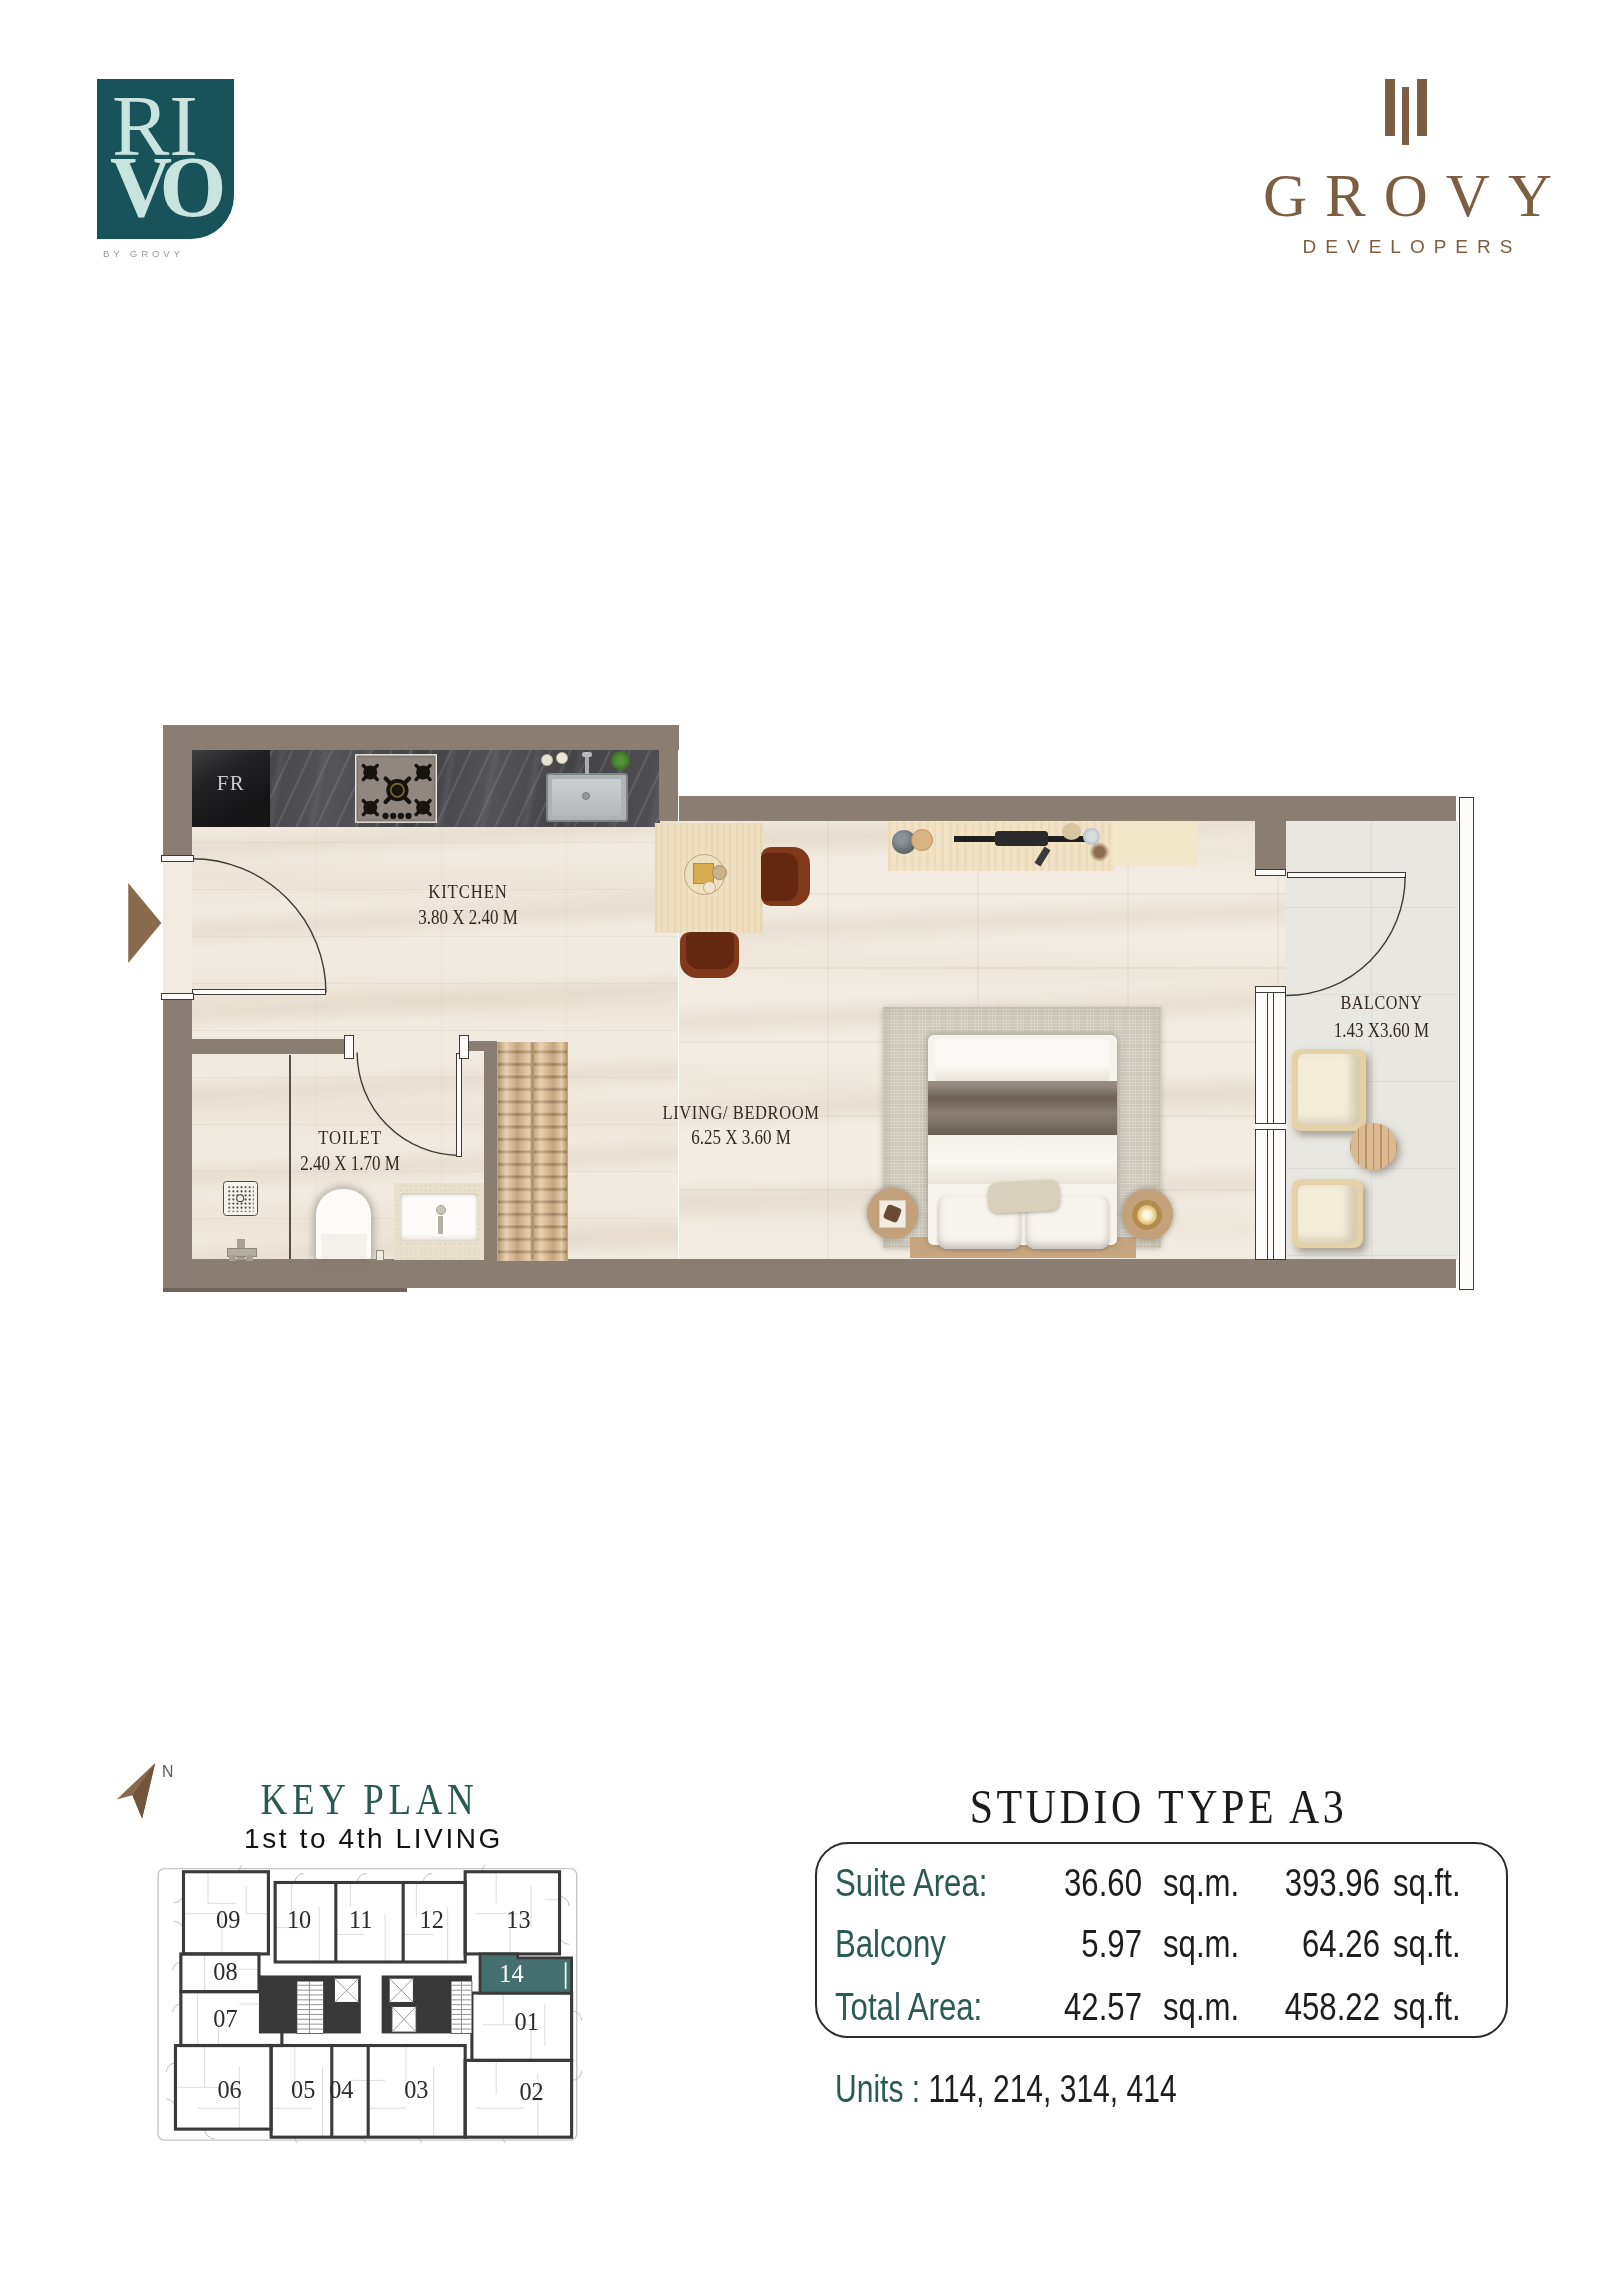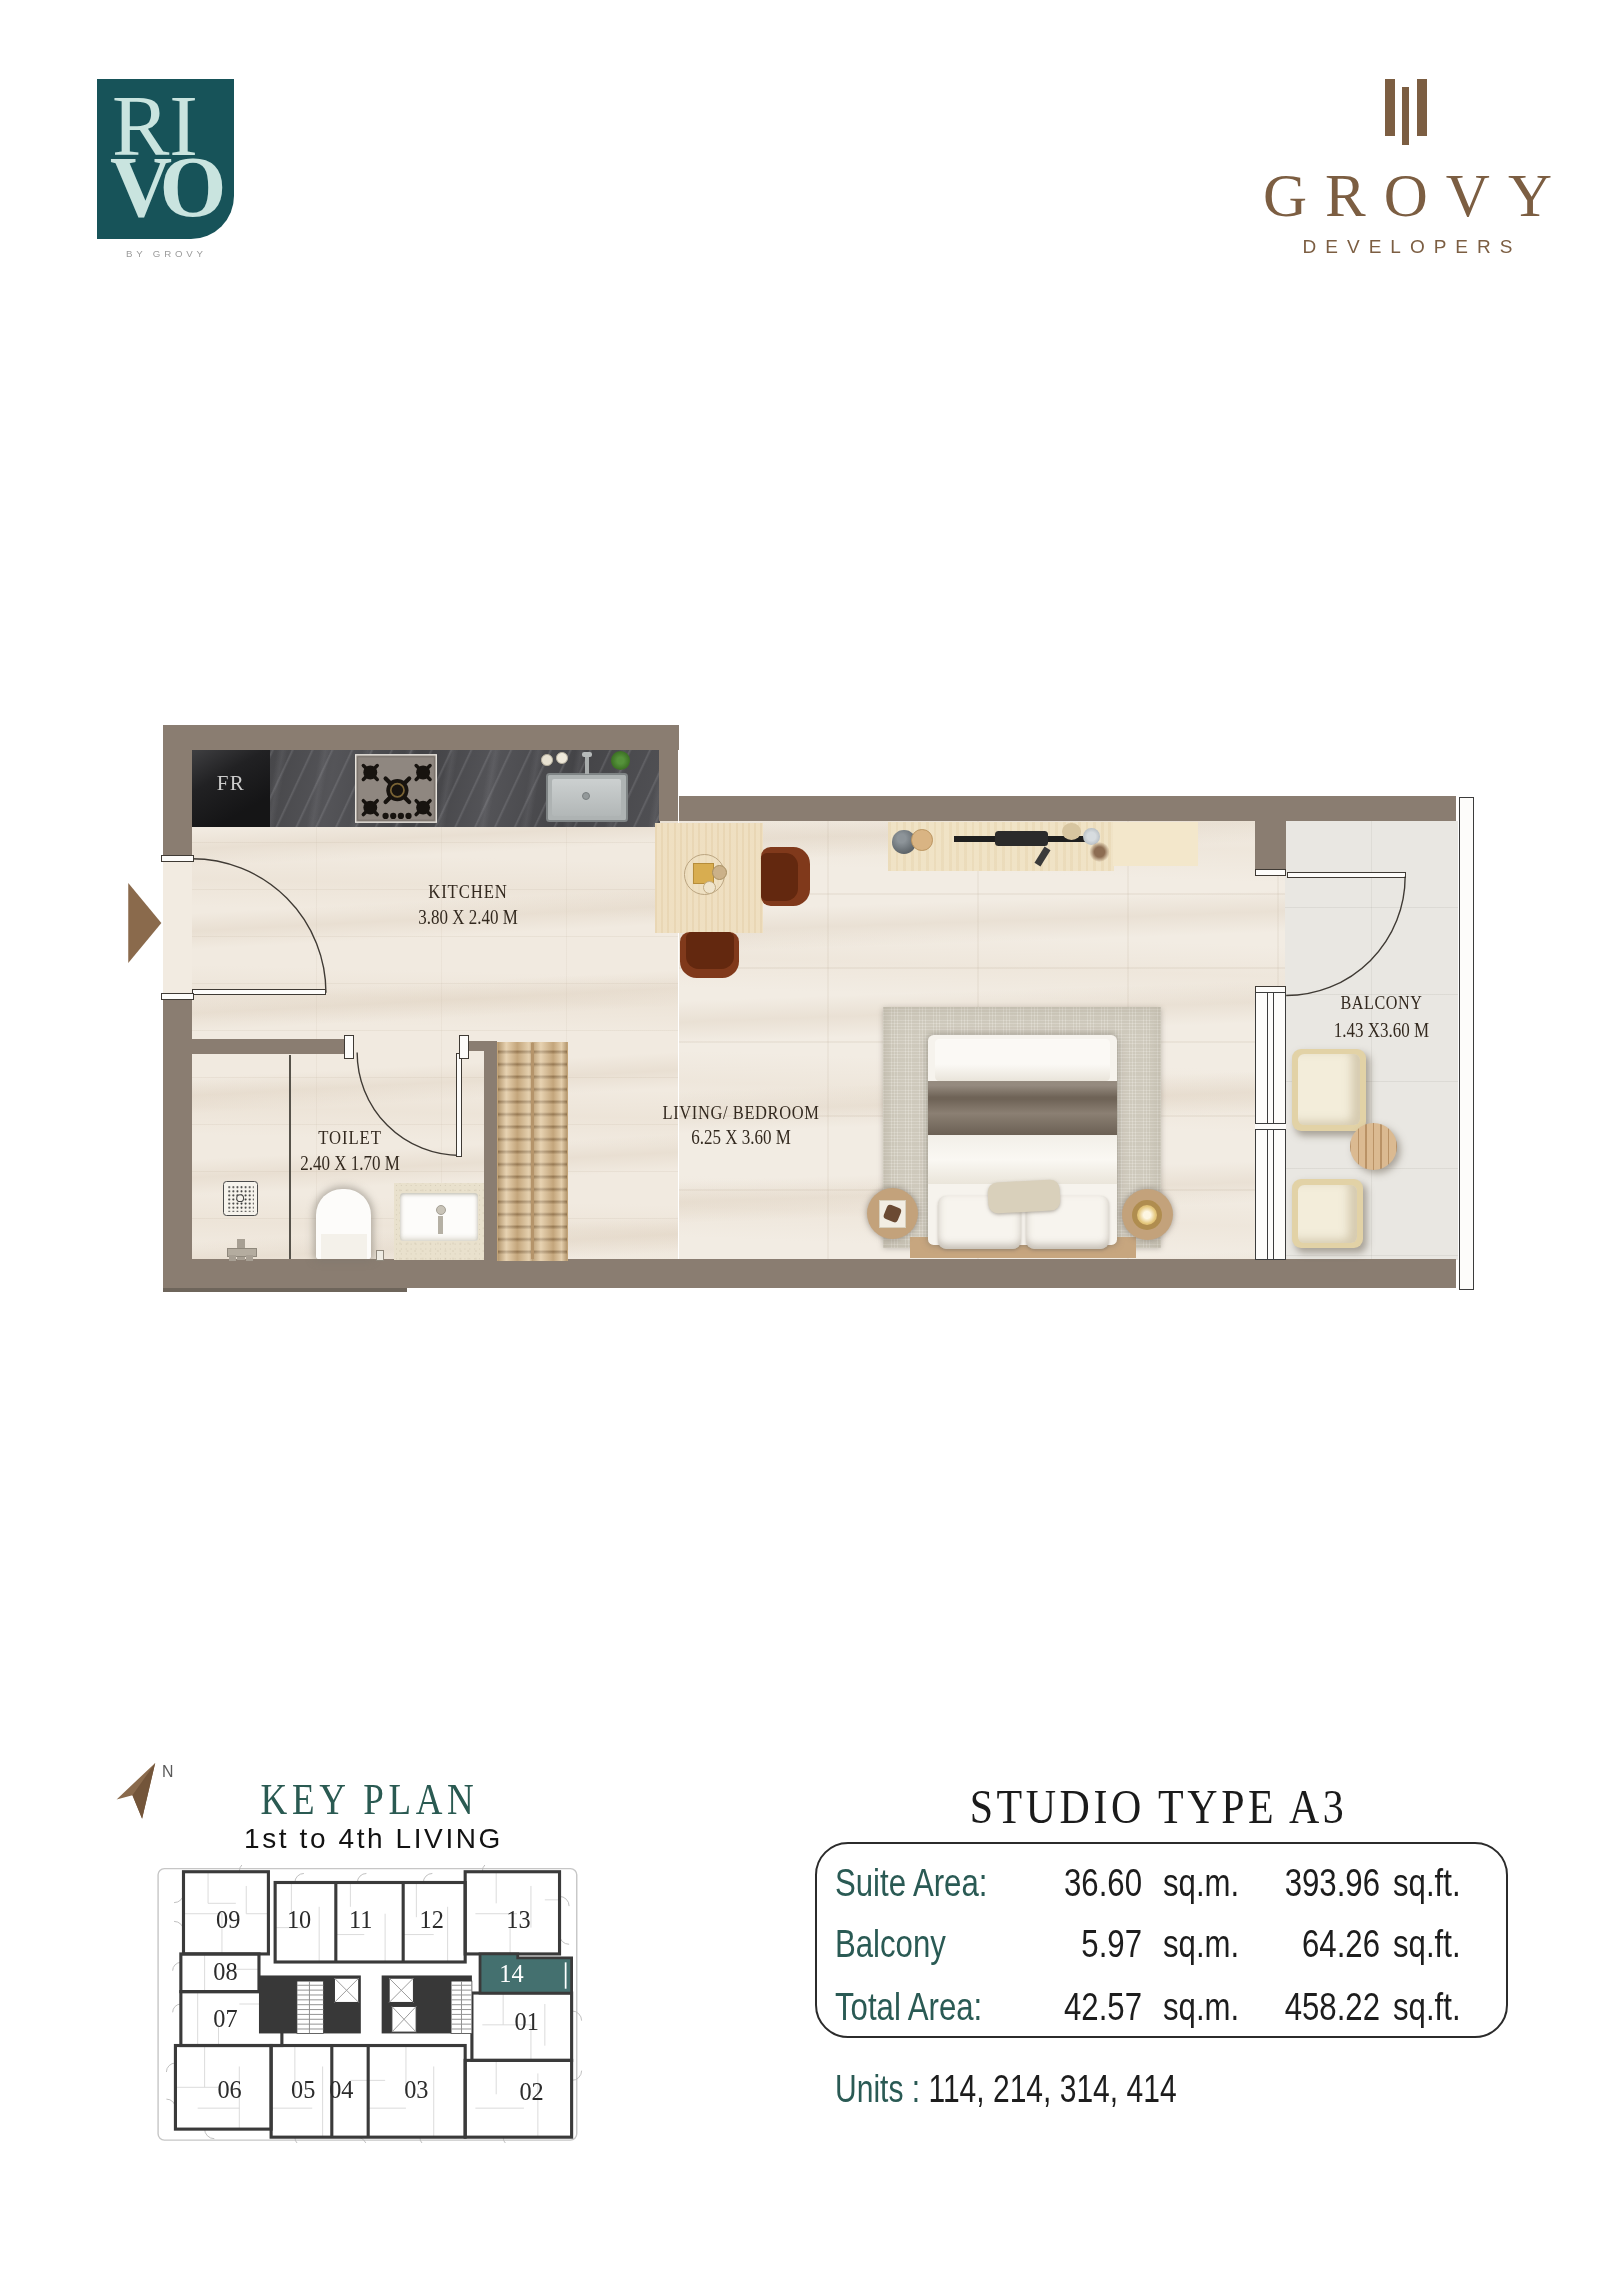--- a/index.html
+++ b/index.html
@@ -13,21 +13,21 @@
   .tr{transform-origin:right top;}
 </style>
 </head>
 <body>
 
 <div class="abs" style="left:97px;top:79px;width:137px;height:160px;background:#175359;border-bottom-right-radius:43px;"></div>
 
 <div class="abs serif" style="left:112px;top:83px;color:#c9e4df;font-size:86px;font-weight:normal;line-height:1;">RI</div>
 <div class="abs serif" style="left:110px;top:144px;color:#c9e4df;font-size:86px;font-weight:bold;line-height:1;letter-spacing:-11px;">VO</div>
 
-<div class="abs" style="left:103px;top:248px;color:#9b9b9b;font-size:9.7px;letter-spacing:3.8px;margin-left:23px;">BY GROVY</div>
+<div class="abs" style="left:103px;top:248px;color:#9b9b9b;font-size:9.7px;letter-spacing:3.8px;">BY GROVY</div>
 
 <div class="abs" style="left:1385px;top:79px;width:9.7px;height:57px;background:#7c5e42;"></div>
 <div class="abs" style="left:1402px;top:87px;width:7px;height:58px;background:#7c5e42;"></div>
 <div class="abs" style="left:1417px;top:79px;width:9.7px;height:57px;background:#7c5e42;"></div>
 
 <div class="abs serif" style="left:1123px;top:161px;width:569px;text-align:center;color:#7c5e42;font-size:61px;letter-spacing:18px;text-indent:18px;">GROVY</div>
 
 <div class="abs" style="left:1123px;top:236px;width:569px;text-align:center;color:#7c5e42;font-size:19px;letter-spacing:9px;text-indent:9px;">DEVELOPERS</div>
 
 <div class="abs" style="left:192px;top:749px;width:486px;height:511px;background:#f1eae0;

